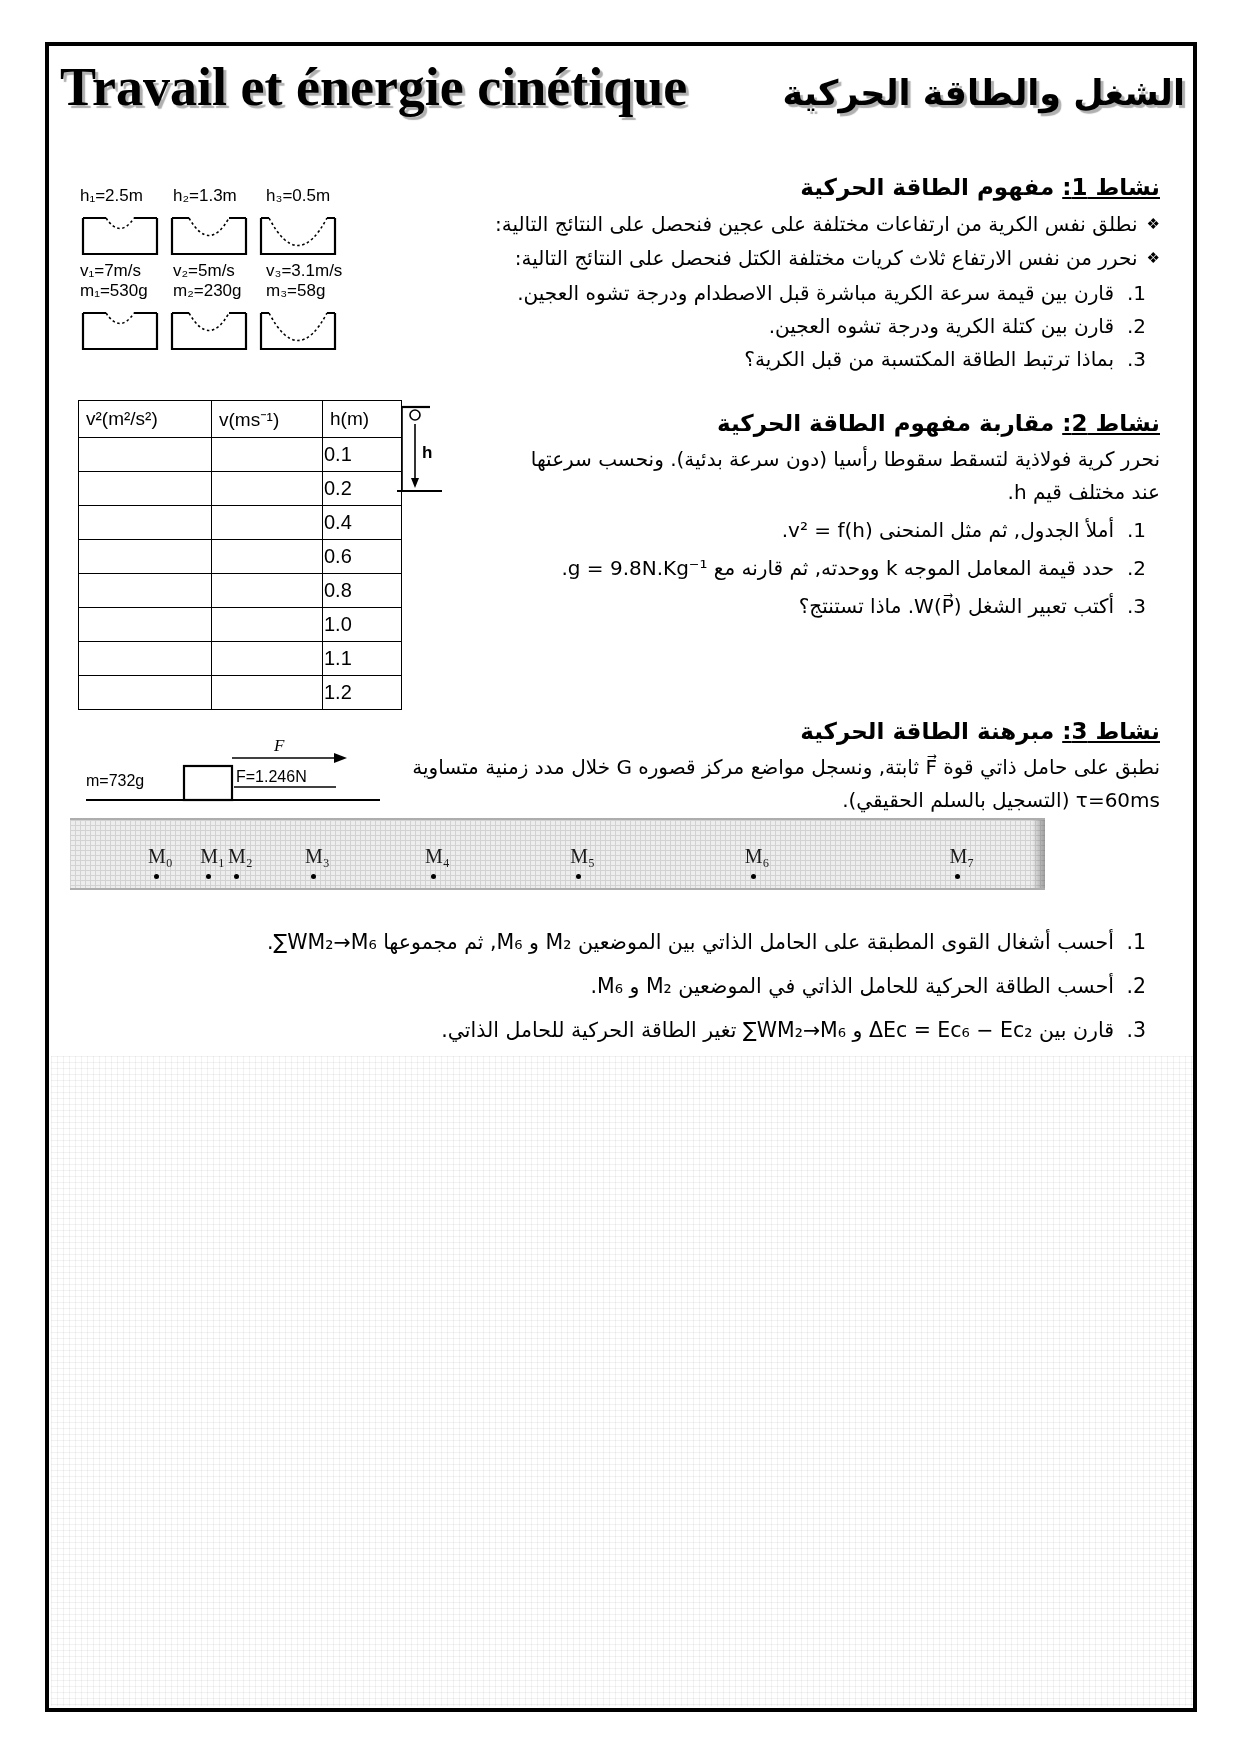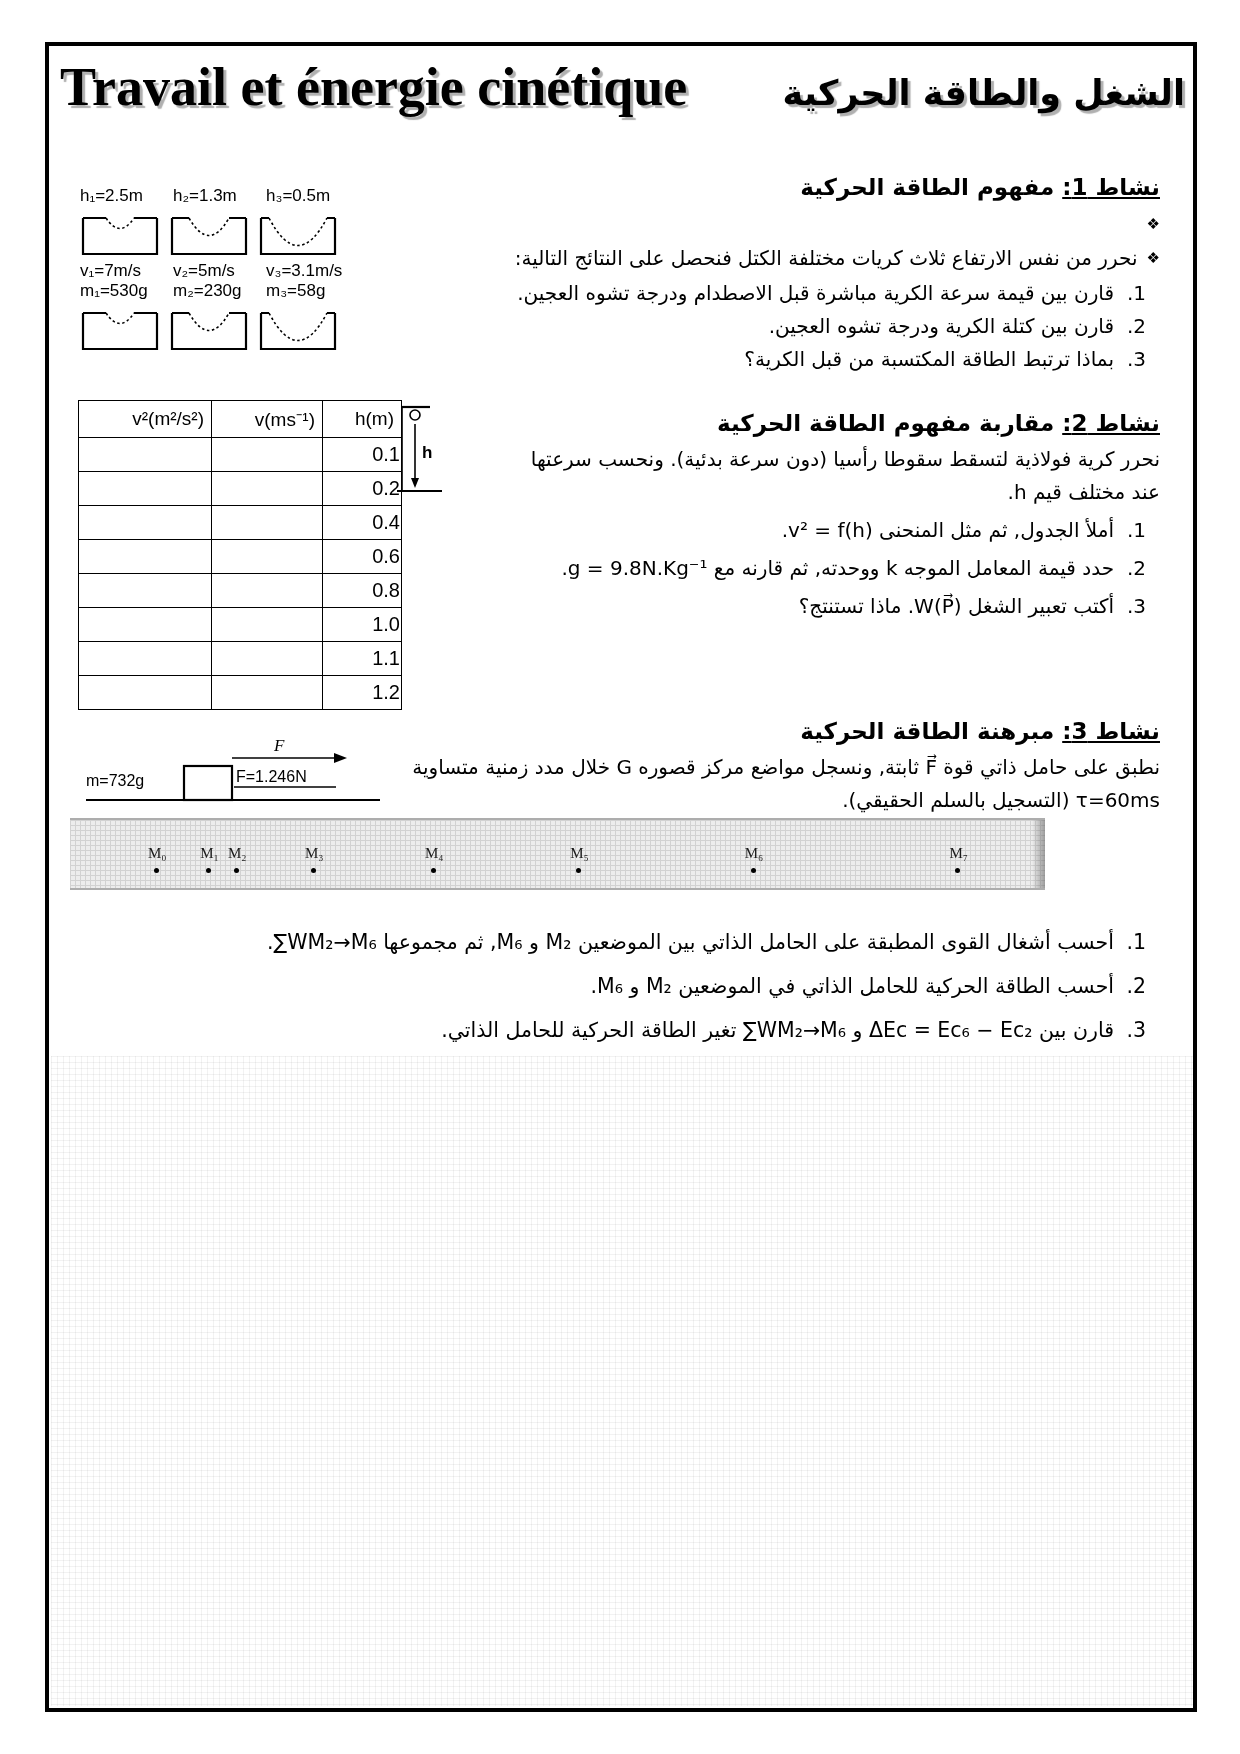--- a/index.html
+++ b/index.html
@@ -40,21 +40,21 @@
   .figrow{display:flex;gap:9px;}
   .labels span{display:inline-block;width:84px;font-family:"Liberation Sans",sans-serif;
                font-size:17px;white-space:nowrap;}
   .tubs{margin:3px 0 4px 0;}
   .solid{fill:none;stroke:#000;stroke-width:2.2;}
   .dots{fill:none;stroke:#000;stroke-width:1.6;stroke-dasharray:2.5 2.6;}
 
   
   .a2-table{position:absolute;left:78px;top:400px;border-collapse:collapse;
             font-family:"Liberation Sans",sans-serif;background:#fff;}
-  .a2-table th,.a2-table td{border:1.6px solid #000;text-align:right;margin-left:20px;}
+  .a2-table th,.a2-table td{border:1.6px solid #000;text-align:left;margin-left:20px;}
   .a2-table th{font-size:19px;font-weight:400;height:36px;padding:0 7px;}
   .a2-table td{font-size:20px;height:31px;}
   .a2-table th:nth-child(1){width:118px;}
   .a2-table th:nth-child(2){width:96px;}
   .a2-table th:nth-child(3){width:64px;}
   .a2fig{position:absolute;left:394px;top:402px;margin:0;}
   .ln{stroke:#000;stroke-width:1.6;}
   .ln2{stroke:#000;stroke-width:2.2;}
   .ball{fill:#fff;stroke:#000;stroke-width:1.6;}
   .hlab{font-family:"Liberation Sans",sans-serif;font-weight:bold;font-size:17px;}
@@ -65,21 +65,21 @@
   .svg-vec{font-family:"Liberation Serif",serif;font-style:italic;font-size:17px;}
   .strip{position:absolute;left:70px;top:818px;width:975px;height:72px;
          background-color:#ededed;
          background-image:linear-gradient(#d2d2d2 1px,transparent 1px),
                           linear-gradient(90deg,#d2d2d2 1px,transparent 1px);
          background-size:5px 5px;
          border-top:2px solid #adadad;border-bottom:2px solid #adadad;box-sizing:border-box;}
   .strip-edge{position:absolute;right:0;top:0;height:100%;width:13px;
               background:linear-gradient(90deg,rgba(90,90,90,0),rgba(90,90,90,0.55));}
   .mpoint{position:absolute;top:25px;}
-  .mlabel{display:block;font-family:"Liberation Serif",serif;font-size:15px;color:#1a1a1a;}
+  .mlabel{display:block;font-family:"Liberation Serif",serif;font-size:20px;color:#1a1a1a;}
   .mdot{display:block;width:5px;height:5px;border-radius:50%;background:#000;margin:6px 0 0 6px;}
 
   
   .answer-grid{position:absolute;left:51px;top:1056px;width:1142px;height:650px;
          background-image:linear-gradient(rgba(0,0,0,0.05) 1px,transparent 1px),
                           linear-gradient(90deg,rgba(0,0,0,0.05) 1px,transparent 1px);
          background-size:6px 6px;}
 </style>
 </head>
 <body>
@@ -92,20 +92,21 @@
     <span class="title-arabic">الشغل والطاقة الحركية</span>
   </header>
 
   <section class="a1-text ar">
     <h2 class="ah">
       <span class="ah-num">نشاط 1:</span>
       <span class="ah-title">مفهوم الطاقة الحركية</span>
     </h2>
     <div class="abullet">
       <span class="bmark">❖</span>
+      <span>نطلق نفس الكرية من ارتفاعات مختلفة على عجين فنحصل على النتائج التالية:</span>
     </div>
     <div class="abullet">
       <span class="bmark">❖</span>
       <span>نحرر من نفس الارتفاع ثلاث كريات مختلفة الكتل فنحصل على النتائج التالية:</span>
     </div>
     <div class="alist">
       <div class="aritem">
         <span class="anum">1.</span>
         <span class="atxt">قارن بين قيمة سرعة الكرية مباشرة قبل الاصطدام ودرجة تشوه العجين.</span>
       </div>

